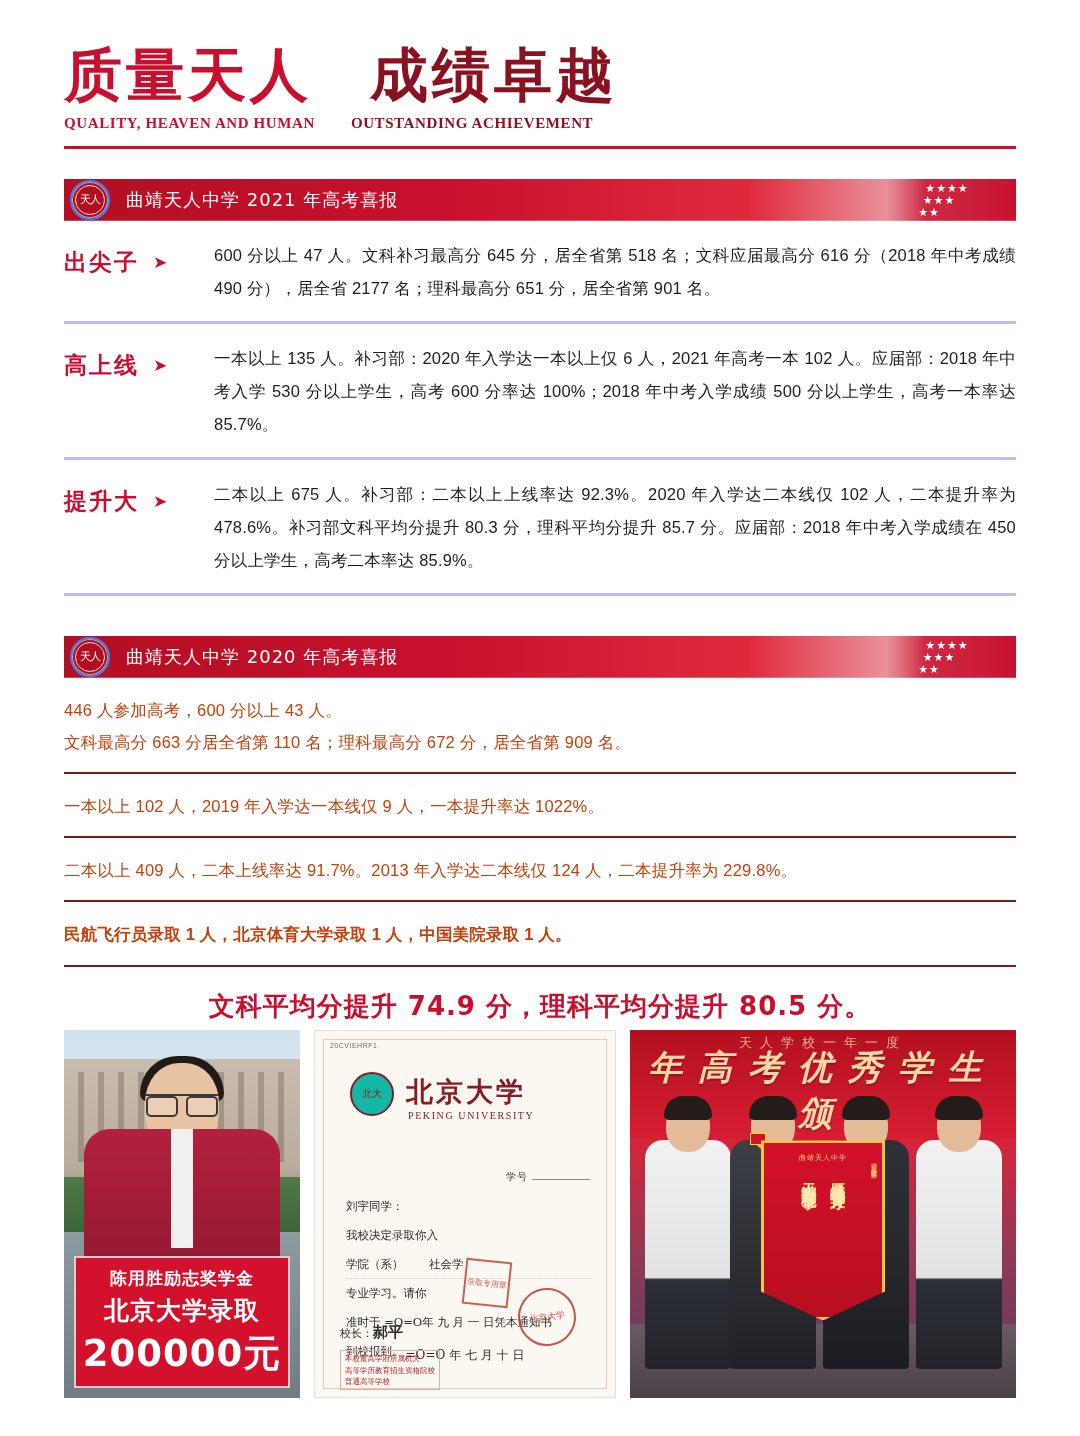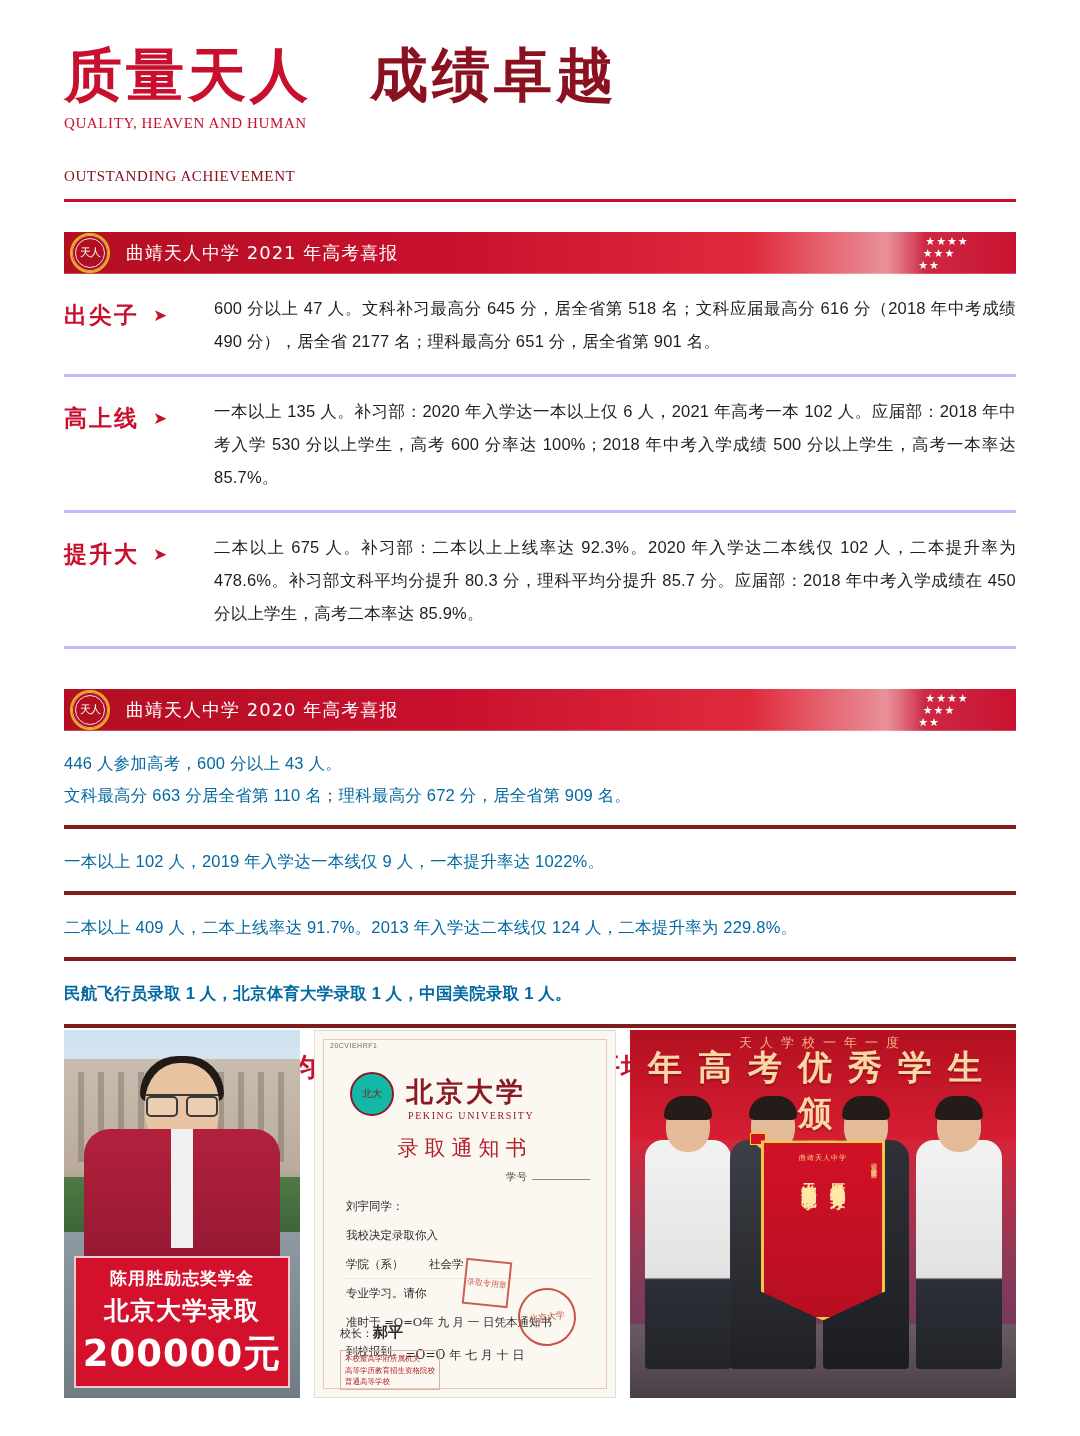--- a/index.html
+++ b/index.html
@@ -28,24 +28,23 @@
     letter-spacing: 4px;
     line-height: 1.15;
   }
   .mh-red { color: #c8102e; }
   .mh-dark { color: #8a1220; }
   .masthead-en {
     display: flex;
     gap: 36px;
     margin-top: 6px;
     font-family: "Liberation Serif", "DejaVu Serif", serif;
-    font-weight: normal;
+    font-weight: bold;
     font-size: 15px;
     letter-spacing: 0.6px;
-    flex-direction: column;
   }
   .masthead-en .en-red { color: #c8102e; }
   .masthead-en .en-dark { color: #8a1220; }
   .mh-rule {
     margin: 14px 64px 0 64px;
     height: 3px;
     background: #c8102e;
   }
 
   
@@ -67,21 +66,21 @@
     position: absolute;
     right: 0; top: 0; bottom: 0;
     width: 130px;
     background: linear-gradient(90deg, rgba(200,16,46,0) 0%, rgba(200,16,46,0.85) 30%, #c8102e 100%);
   }
   .banner-seal {
     position: relative;
     z-index: 3;
     width: 40px; height: 40px;
     border-radius: 50%;
-    border: 2px solid #eab308;
+    border: 2px solid #3b82f6;
     background: #b00f20;
     margin-left: 6px;
     display: flex;
     align-items: center;
     justify-content: center;
     color: #ffffff;
     font-size: 9px;
     line-height: 1;
     font-family: Liberation Sans, sans-serif;
     overflow: hidden;
@@ -159,25 +158,25 @@
     font-size: 16.5px;
     line-height: 2.0;
     color: #1d1d1b;
     letter-spacing: 0.2px;
     text-align: justify;
   }
 
   
   .plain-rows { margin: 0 64px; }
   .plain-row {
-    border-bottom: 4px solid #7f1d1d;
+    border-bottom: 2px solid #7f1d1d;
     padding: 16px 0 14px 0;
     font-size: 16.5px;
     line-height: 1.95;
-    color: #0369a1;
+    color: #c2410c;
     letter-spacing: 0.2px;
   }
   .plain-row.bold { font-weight: bold; }
   .highlight-row {
     text-align: center;
     padding: 22px 0 10px 0;
     color: #c8102e;
     font-weight: bold;
     font-size: 26px;
     letter-spacing: 1px;
@@ -389,20 +388,21 @@
   .p3 .bigtext {
     position: absolute; left: 0; right: 0; top: 4%;
     text-align: center;
     color: #ffe9b0;
     font-size: 34px;
     font-weight: bold;
     letter-spacing: 16px;
     font-family: "DejaVu Serif", "Liberation Serif", serif;
     opacity: .92;
     text-shadow: 0 2px 2px rgba(0,0,0,.25);
+    font-style: italic;
   }
   .p3 .smalltext {
     position: absolute; left: 0; right: 0; top: 1%;
     text-align: center;
     color: #ffd9a0;
     font-size: 13px;
     letter-spacing: 8px;
     opacity: .8;
   }
   .p3 .stage {
@@ -566,21 +566,20 @@
       <div class="l3">200000元</div>
     </div>
   </div>
 
   <div class="photo p2">
     <div class="paper"></div>
     <div class="topcode">20CVIEHRF1</div>
     <div class="logo">北大</div>
     <div class="uni-cn">北京大学</div>
     <div class="uni-en">PEKING UNIVERSITY</div>
-    <div class="title-cn">录取通知书</div>
     <div class="stu-no">
       <span>学号</span><span class="rule"></span>
     </div>
     <div class="body">
       <div>刘宇同学：</div>
       <div>我校决定录取你入</div>
       <div class="ln">
         <span>学院（系）</span>
         &nbsp;&nbsp;&nbsp;&nbsp;&nbsp;
         <span>社会学</span>

